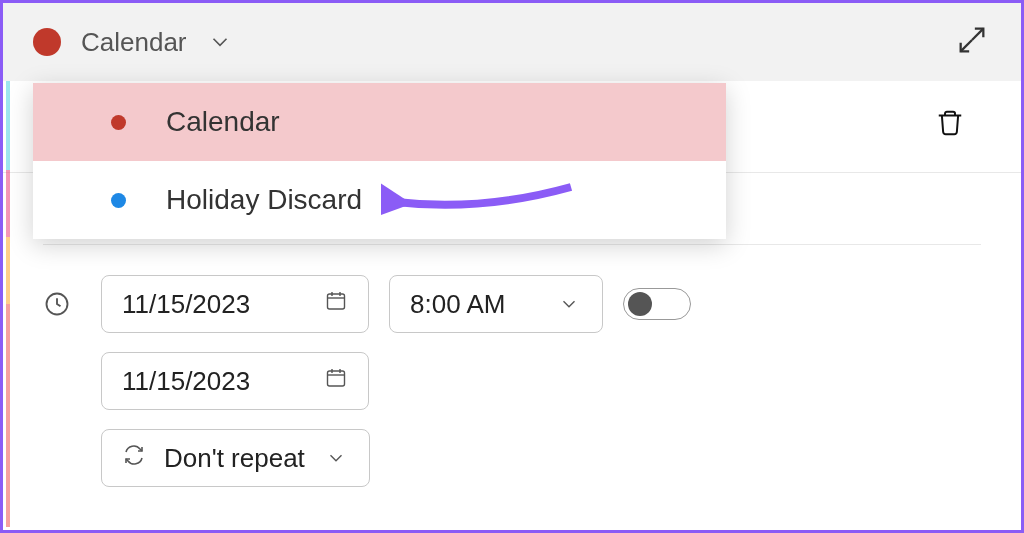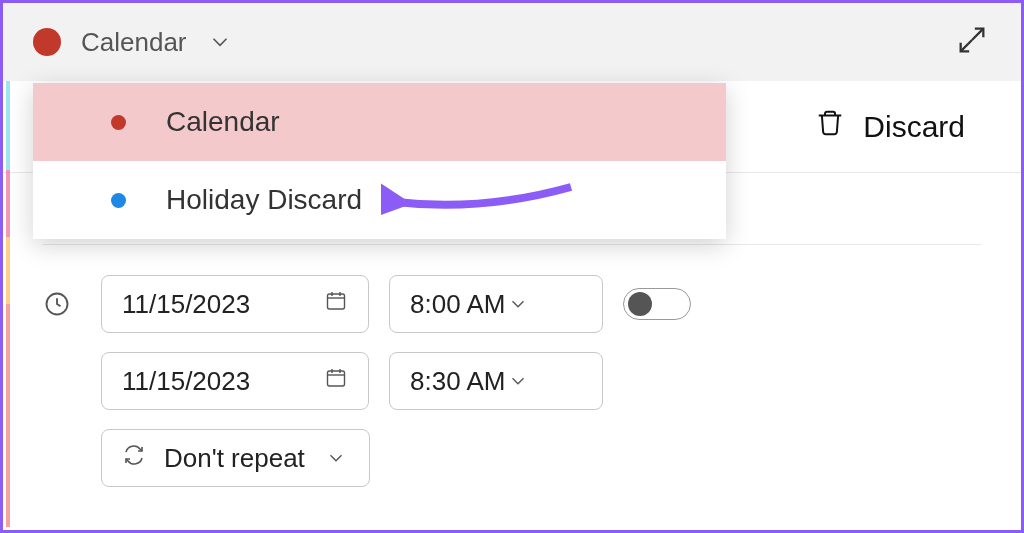--- a/index.html
+++ b/index.html
@@ -154,20 +154,21 @@
       color: #222;
       background: #fff;
       cursor: pointer;
     }
     .date-pill {
       width: 268px;
       justify-content: space-between;
     }
     .time-pill {
       width: 214px;
+      justify-content: space-between;
     }
     .repeat-pill {
       gap: 18px;
     }
 
     .toggle {
       width: 68px;
       height: 32px;
       border-radius: 20px;
       border: 1px solid #999;
@@ -252,21 +253,20 @@
 
 <div class="action-row">
   <button class="discard-btn">
     <span>
       <svg width="30" height="30" viewBox="0 0 24 24" fill="none" stroke-width="1.6">
         <path d="M3 6h18"></path>
           <path d="M8 6V4.5C8 3.7 8.7 3 9.5 3h5c.8 0 1.5.7 1.5 1.5V6"></path>
         <path d="M5.5 6l1 13c.1 1.1 1 2 2.1 2h6.8c1.1 0 2-0.9 2.1-2l1-13"></path>
       </svg>
     </span>
-    <span>Discard</span>
   </button>
 </div>
 
 <div class="content">
   <div class="title-row">
     <div class="title-icon">
       <span>⇄</span>
       <span style="font-size:11px;">+ ↻</span>
     </div>
     <input class="title-input" type="text" placeholder="Add a title" style="">
@@ -308,28 +308,20 @@
         <div class="pill date-pill">
           <span>11/15/2023</span>
           <span>
             <svg width="24" height="24" viewBox="0 0 24 24" fill="none" stroke="#555" stroke-width="1.4">
               <rect x="3.5" y="5" width="17" height="15" rx="2"></rect>
                 <path d="M3.5 9h17"></path>
                 <path d="M8 3v4M16 3v4"></path>
             </svg>
           </span>
         </div>
-        <div class="pill time-pill">
-          <span>8:30 AM</span>
-          <span class="chevron">
-            <svg width="22" height="22" viewBox="0 0 24 24" fill="none" stroke="#555" stroke-width="1.5">
-                <path d="M6 9l6 6 6-6"></path>
-              </svg>
-          </span>
-        </div>
       </div>
 
       <div class="field-row">
         <div class="pill repeat-pill">
           <span>
             <svg width="24" height="24" viewBox="0 0 24 24" fill="none" stroke="#555" stroke-width="1.6">
               <path d="M4 9a8 8 0 0 1 14-3l2 2"></path>
                 <path d="M20 4v4h-4"></path>
               <path d="M20 15a8 8 0 0 1-14 3l-2-2"></path>
                 <path d="M4 20v-4h4"></path>

